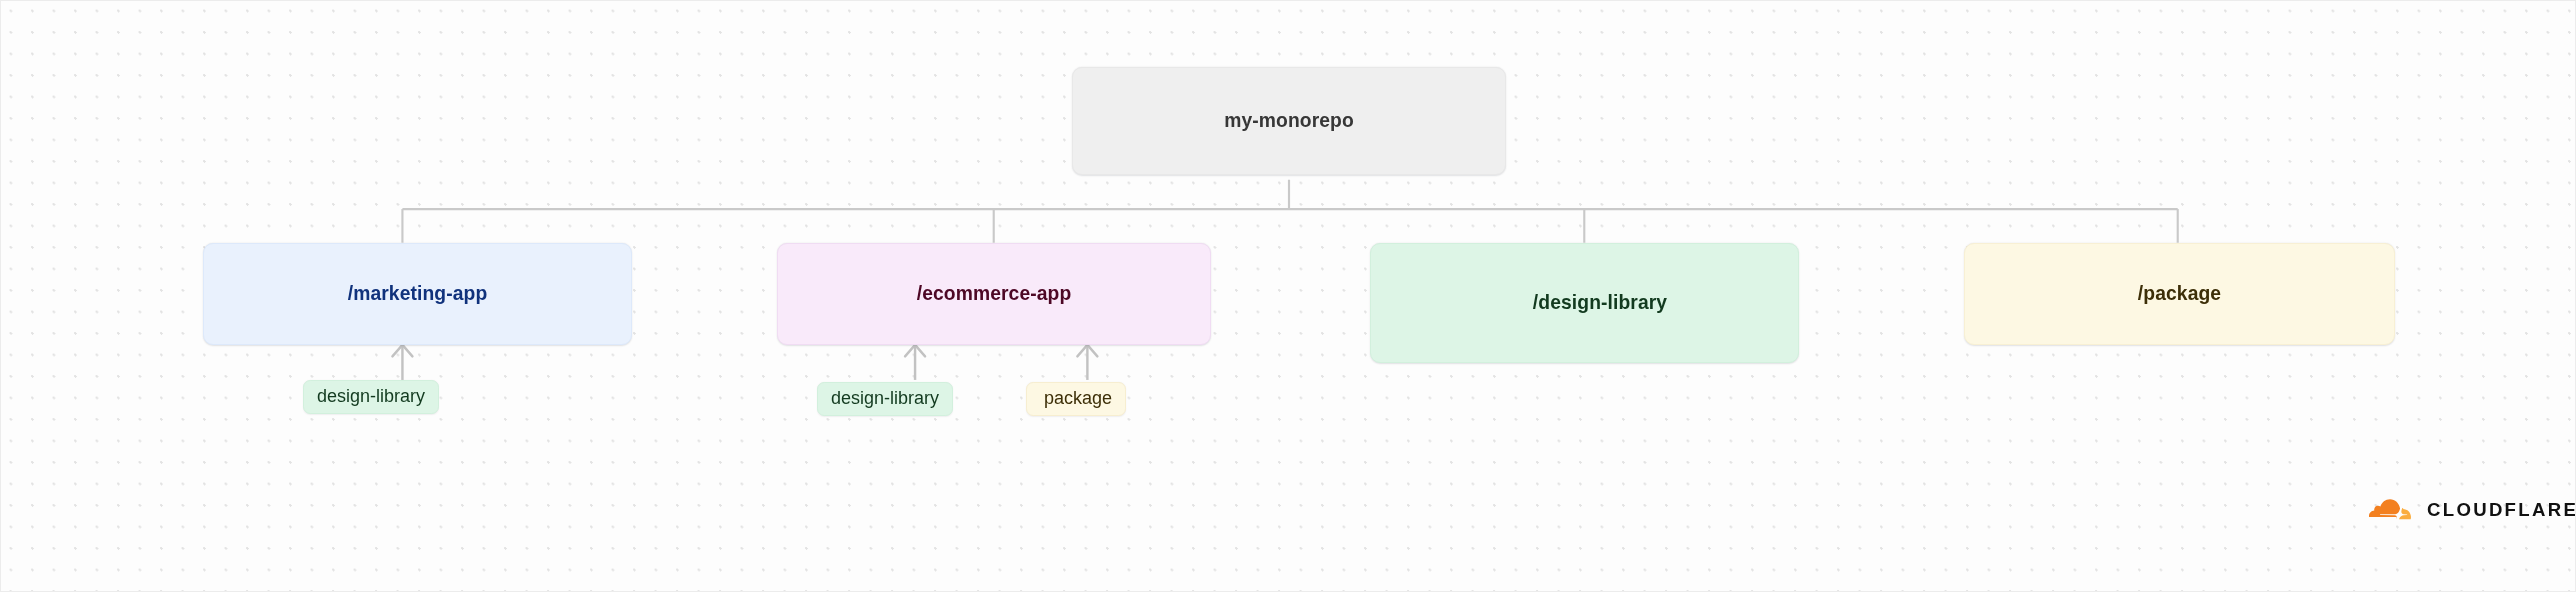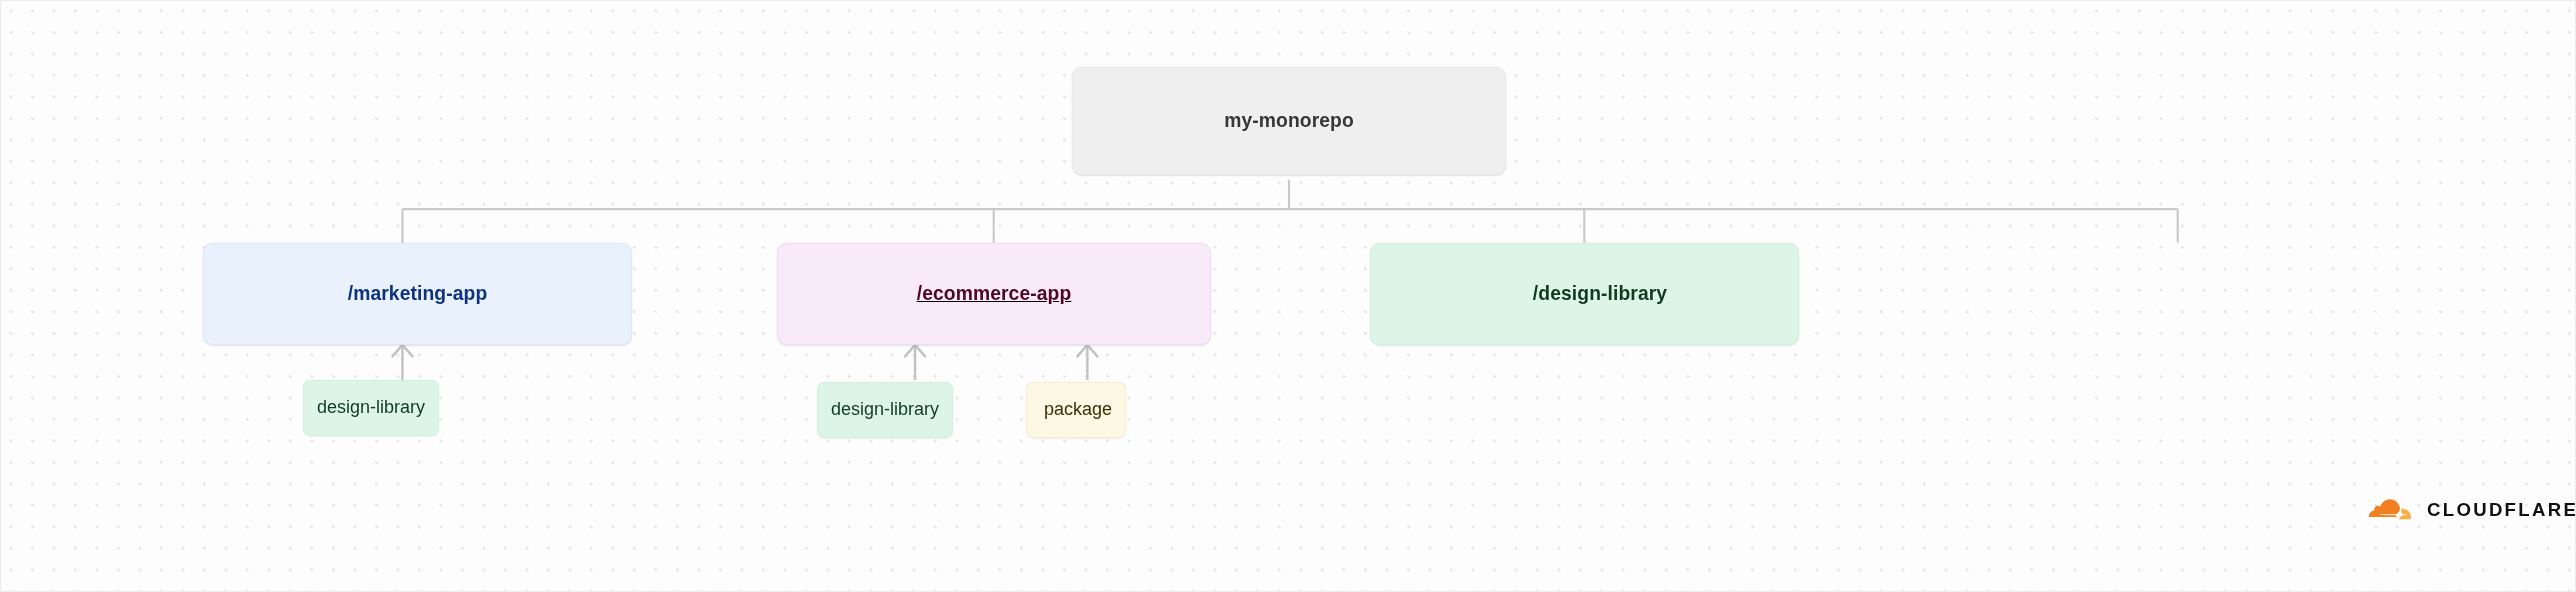--- a/index.html
+++ b/index.html
@@ -62,21 +62,20 @@
 
   .node.blue {
     background: #e9f1fd;
     border: 1.4px solid #dde9fb;
   }
   .node.blue .node-label { color: #10327c; }
 
   .node.pink {
     background: #f9eafa;
     border: 1.4px solid #f0dcf3;
-    text-decoration: underline;
   }
   .node.pink .node-label { color: #4d0725; }
 
   .node.green {
     background: #ddf5e6;
     border: 1.4px solid #d2f0dd;
   }
   .node.green .node-label { color: #123a1f; }
 
   .node.cream {
@@ -86,21 +85,21 @@
   .node.cream .node-label { color: #3d2f08; }
 
   
   .chip {
     position: absolute;
     box-sizing: border-box;
     border-radius: 7.2px;
     display: flex;
     align-items: center;
     justify-content: center;
-    height: 56px;
+    height: 34px;
     padding: 0 13px;
     box-shadow: 0 0.7px 1.4px rgba(16,24,40,0.06);
   }
   .chip-label {
     font-size: 18px;
     font-weight: normal;
     line-height: 1.1;
     white-space: nowrap;
   }
   .chip.green {
@@ -166,24 +165,27 @@
   </div>
 
   <div class="node blue" style="left:202px; top:242px; width:429px; height:102px;">
     <span class="node-label">/marketing-app</span>
   </div>
 
   <div class="node pink" style="left:776px; top:242px; width:434px; height:102px;">
     <span class="node-label">/ecommerce-app</span>
   </div>
 
-  <div class="node green" style="left:1369px; top:242px; width:429px; height:102px;padding-left:31px;">
+  <div class="node green" style="left:1369px; top:242px; width:429px; height:120px;padding-left:31px;">
     <span class="node-label">/design-library</span>
   </div>
 
+  <div class="node cream" style="left:1963px; top:242px; width:431px; height:102px;">
+    <span class="node-label">/package</span>
+  </div>
 
   <div class="chip green" style="left:302px; top:379px;">
     <span class="chip-label">design-library</span>
   </div>
 
   <div class="chip green" style="left:816px; top:381px;">
     <span class="chip-label">design-library</span>
   </div>
 
   <div class="chip cream" style="left:1025px; top:381px;">

